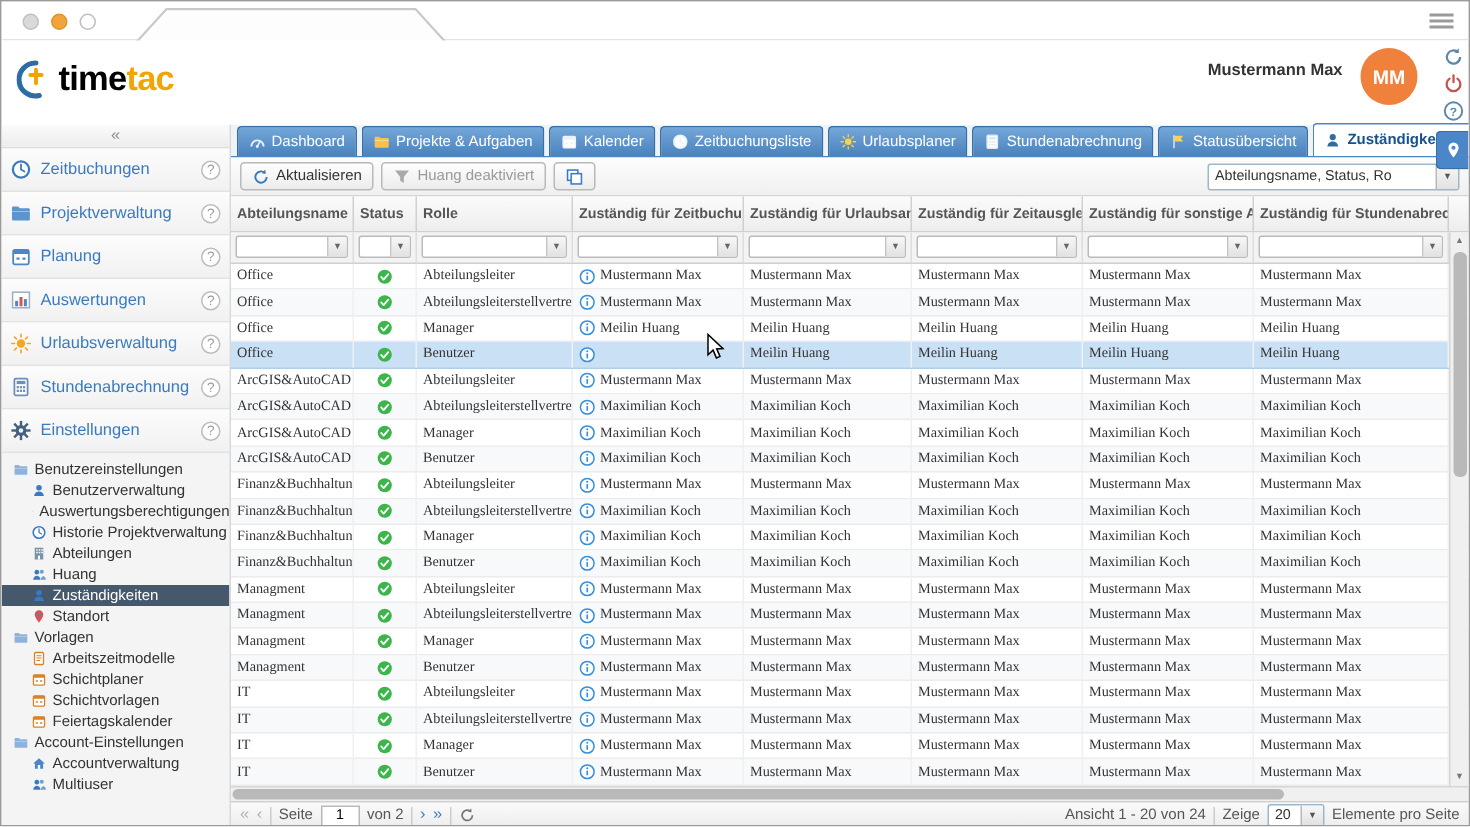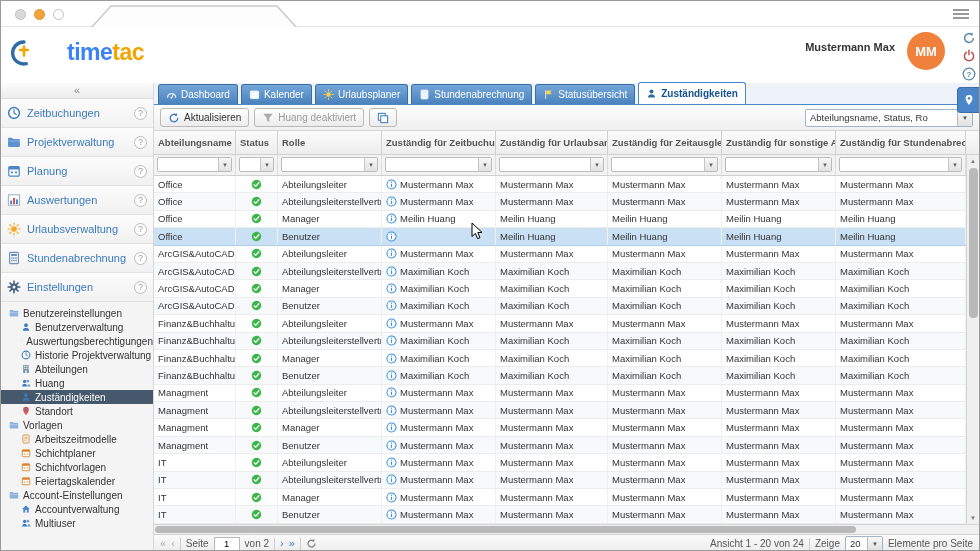--- a/index.html
+++ b/index.html
@@ -14,21 +14,21 @@
   .l2 { background:#f2a33c; border:1px solid #df9430; }
   .l3 { background:#fff; border:1px solid #c0c0c0; }
   .tab-shape { position:absolute; left:88px; top:3px; }
   .burger { position:absolute; right:10px; top:6px; cursor:pointer; }
   .burger span { display:block; width:16px; height:2px; background:#9a9a9a; margin:2px 0; }
 
   
   .header { position:relative; height:56px; background:#fff; }
   .logo { position:absolute; left:10px; top:12px; display:flex; align-items:center; gap:2px; }
   .logo-text { font-size:23px; font-weight:bold; letter-spacing:-0.5px; }
-  .logo-time { color:#3b82f6;margin-left:28px; }
+  .logo-time { color:#000000; }
   .logo-tac { color:#f0a500; }
   .user-name { position:absolute; right:84px; top:14px; font-size:11px; font-weight:bold; color:#333; }
   .avatar { position:absolute; right:34px; top:5px; width:38px; height:38px; border-radius:50%; background:#f0813c; color:#fff; display:flex; align-items:center; justify-content:center; font-weight:bold; font-size:13px; cursor:pointer; }
   .side-icons { position:absolute; right:3px; top:4px; display:flex; flex-direction:column; gap:4px; }
   .hicon { width:14px; height:14px; display:inline-flex; cursor:pointer; }
   .pin-btn { position:absolute; right:0; top:86px; width:22px; height:26px; background:#4a86c8; border:1px solid #3a6ea5; border-right:none; border-radius:4px 0 0 4px; display:flex; align-items:center; justify-content:center; z-index:6; cursor:pointer; }
   .pin-btn .ic { width:12px; height:12px; }
 
   
   .body { display:flex; height:469px; }
@@ -57,21 +57,21 @@
   .ti { width:12px; height:12px; display:inline-flex; }
   .spacer { flex:1; }
   .combo { width:168px; height:18px; border:1px solid #9fb6c9; background:#fff; display:flex; align-items:center; font-size:9.5px; color:#333; border-radius:2px; overflow:hidden; cursor:pointer; }
   .combo .val { flex:1; padding:0 4px; white-space:nowrap; overflow:hidden; }
   .combo .arrow { width:15px; height:100%; background:linear-gradient(#f7f7f7,#e2e2e2); border-left:1px solid #b9b9b9; display:flex; align-items:center; justify-content:center; font-size:6px; color:#555; }
   .combo.small { width:38px; height:15px; }
 
   
   .grid-header { height:24px; background:linear-gradient(#fbfbfb,#ededed); border-bottom:1px solid #d0d0d0; display:flex; }
   .gh-cell { border-right:1px solid #d0d0d0; font-size:9.5px; font-weight:bold; color:#555; display:flex; align-items:center; padding:0 4px; white-space:nowrap; overflow:hidden; cursor:pointer; }
-  .grid-wrap { flex:1; position:relative; display:flex; flex-direction:column; min-height:0; }
+  .grid-wrap { flex:1; position:relative; display:flex; flex-direction:column; min-height:0;font-family:Liberation Serif, serif; }
   .filter-row { height:21px; background:#f3f3f3; border-bottom:1px solid #d0d0d0; display:flex; }
   .f-cell { border-right:1px solid #ddd; padding:2px 3px; }
   .f-combo { display:flex; height:15px; width:100%; background:#fff; border:1px solid #bbb; border-radius:2px; align-items:center; justify-content:flex-end; cursor:pointer; }
   .f-arrow { width:13px; height:100%; background:linear-gradient(#f7f7f7,#e2e2e2); border-left:1px solid #c5c5c5; display:flex; align-items:center; justify-content:center; font-size:6px; color:#666; }
   .grid-body { flex:1; overflow:hidden; }
   .row { display:flex; height:17.4px; border-bottom:1px solid #ececec; font-size:9.5px; color:#333; cursor:pointer; }
   .row:nth-child(even) { background:#f7f9fa; }
   .row.selected { background:#c9e0f5; border-bottom-color:#b3cfe8; }
   .cell { padding:0 4px; display:flex; align-items:center; gap:3px; white-space:nowrap; overflow:hidden; border-right:1px solid #f0f0f0; }
   .cell.center { justify-content:center; }
@@ -433,26 +433,44 @@
                 <path d="M2 11a5.2 5.2 0 0110.4 0" fill="none" stroke="#eaf3fc" stroke-width="1.6"></path>
                 <path d="M7 11L9.6 6.4" stroke="#eaf3fc" stroke-width="1.3"></path>
                 <circle cx="7" cy="11" r="1.2" fill="#eaf3fc"></circle>
               </svg>
             </span>
             <span>Dashboard</span>
           </div>
           <div class="tab">
             <span class="ic" style="width: 11px; height: 11px;">
               <svg viewBox="0 0 14 14">
+                <path d="M1 3.6c0-.5.4-.9.9-.9h3.2l1 1.2h5.9c.5 0 .9.4.9.9v6.3c0 .5-.4.9-.9.9H1.9c-.5 0-.9-.4-.9-.9z" fill="#f7c14b"></path>
+                <path d="M1 5.6h12v.8H1z" fill="rgba(255,255,255,.4)"></path>
+              </svg>
+            </span>
+            <span>Projekte &amp; Aufgaben</span>
+          </div>
+          <div class="tab">
+            <span class="ic" style="width: 11px; height: 11px;">
+              <svg viewBox="0 0 14 14">
                 <rect x="1.8" y="2.6" width="10.4" height="9.6" rx="1" fill="#fff" stroke="#eaf3fc" stroke-width="1.2"></rect>
                 <path d="M1.8 3.6c0-.6.4-1 1-1h8.4c.6 0 1 .4 1 1v1.8H1.8z" fill="#eaf3fc"></path>
                 <path d="M4 7.6h2v1.6H4zM8 7.6h2v1.6H8z" fill="#eaf3fc"></path>
               </svg>
             </span>
             <span>Kalender</span>
+          </div>
+          <div class="tab">
+            <span class="ic" style="width: 11px; height: 11px;">
+              <svg viewBox="0 0 14 14">
+                <circle cx="7" cy="7" r="5.4" fill="#fff" stroke="#eaf3fc" stroke-width="1.5"></circle>
+                <path d="M7 3.6V7l2.3 1.4" stroke="#eaf3fc" stroke-width="1.2" fill="none" stroke-linecap="round"></path>
+              </svg>
+            </span>
+            <span>Zeitbuchungsliste</span>
           </div>
           <div class="tab">
             <span class="ic" style="width: 11px; height: 11px;">
               <svg viewBox="0 0 14 14">
                 <circle cx="7" cy="7" r="2.8" fill="#ffd24d"></circle>
                 <g stroke="#ffd24d" stroke-width="1.1" stroke-linecap="round">
                   <path d="M7 .9v1.8M7 11.3v1.8M.9 7h1.8M11.3 7h1.8M2.7 2.7l1.3 1.3M10 10l1.3 1.3M11.3 2.7L10 4M4 10l-1.3 1.3"></path>
                 </g>
               </svg>
             </span>

